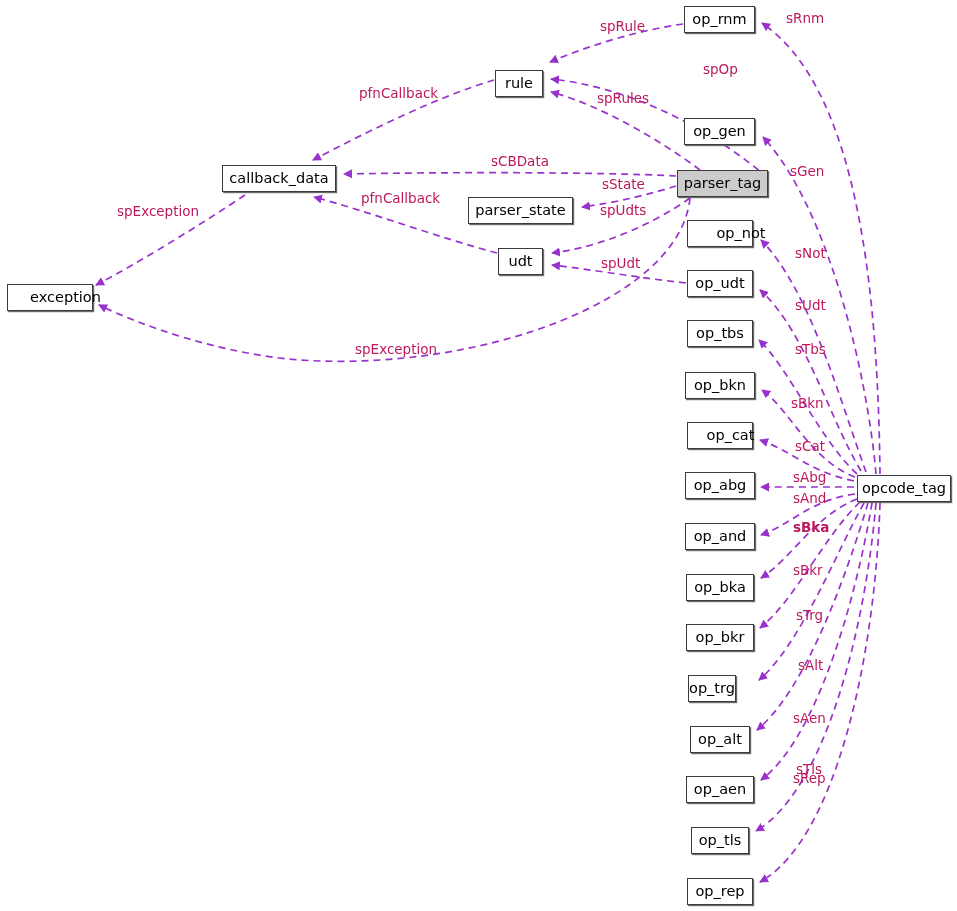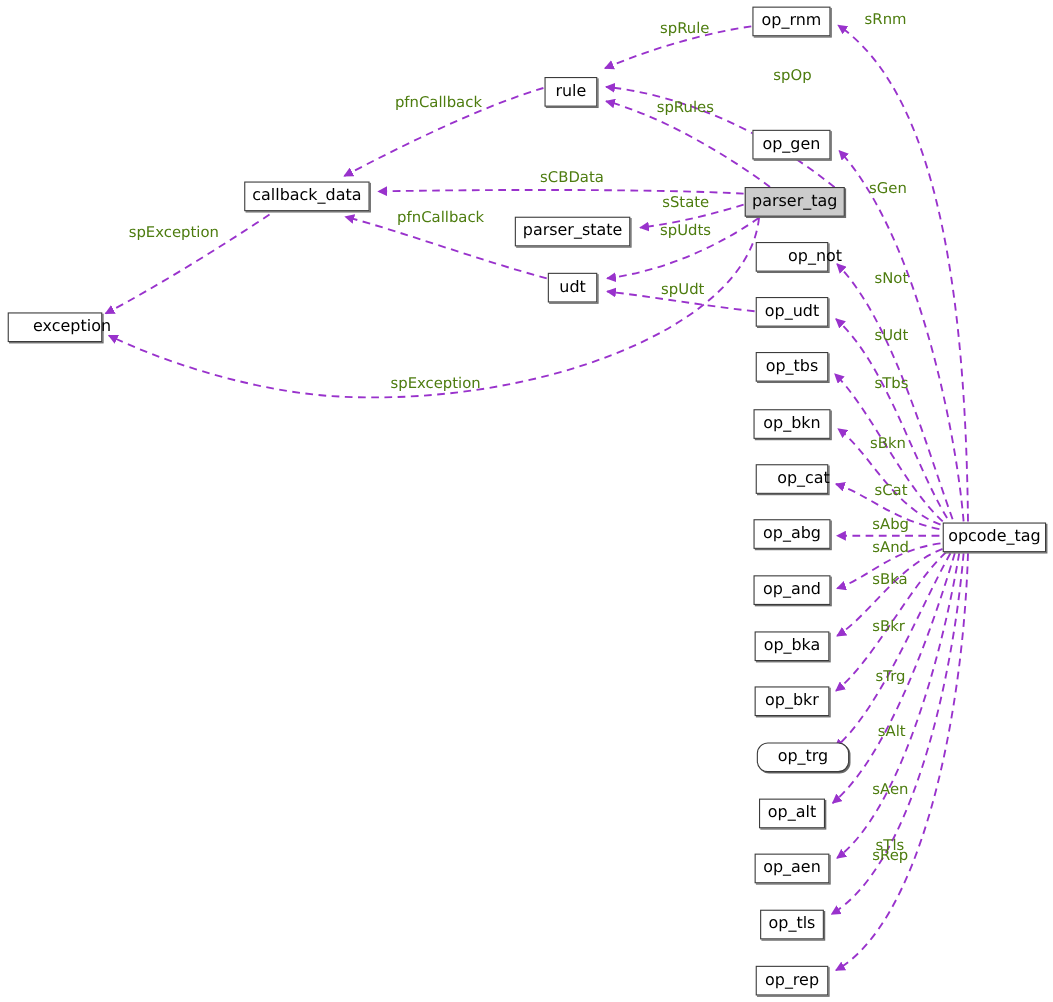--- a/index.html
+++ b/index.html
@@ -38,21 +38,21 @@
     justify-content: center;
     white-space: nowrap;
     box-shadow: 1.2px 1.2px 0 0 #6b6b6b;
   }
   .node.highlight {
     background: #cccccc;
   }
   .edge-label {
     position: absolute;
     font-size: 13.5px;
-    color: #4d7c0f;
+    color: #be185d;
     white-space: nowrap;
     line-height: 1;
     background: transparent;
   }
 </style>
 </head>
 <body>
 
 <div id="diagram">
 
@@ -150,21 +150,21 @@
   </div>
   <div class="node" style="left:685px;top:523px;width:70px;height:27px;">
     <span>op_and</span>
   </div>
   <div class="node" style="left:686px;top:574px;width:68px;height:27px;">
     <span>op_bka</span>
   </div>
   <div class="node" style="left:686px;top:624px;width:68px;height:27px;">
     <span>op_bkr</span>
   </div>
-  <div class="node" style="left:688px;top:675px;width:84px;height:27px;border-radius:10px;">
+  <div class="node" style="left:688px;top:675px;width:48px;height:27px;">
     <span>op_trg</span>
   </div>
   <div class="node" style="left:690px;top:726px;width:60px;height:27px;">
     <span>op_alt</span>
   </div>
   <div class="node" style="left:686px;top:776px;width:68px;height:27px;">
     <span>op_aen</span>
   </div>
   <div class="node" style="left:691px;top:827px;width:58px;height:27px;">
     <span>op_tls</span>
@@ -189,21 +189,21 @@
   <div class="edge-label" style="left:600px;top:204px;">spUdts</div>
   <div class="edge-label" style="left:795px;top:247px;">sNot</div>
   <div class="edge-label" style="left:601px;top:257px;">spUdt</div>
   <div class="edge-label" style="left:795px;top:299px;">sUdt</div>
   <div class="edge-label" style="left:795px;top:343px;">sTbs</div>
   <div class="edge-label" style="left:355px;top:343px;">spException</div>
   <div class="edge-label" style="left:791px;top:397px;">sBkn</div>
   <div class="edge-label" style="left:795px;top:440px;">sCat</div>
   <div class="edge-label" style="left:793px;top:471px;">sAbg</div>
   <div class="edge-label" style="left:793px;top:492px;">sAnd</div>
-  <div class="edge-label" style="left:793px;top:521px;">sBka</div>
+  <div class="edge-label" style="left:793px;top:521px;font-weight:bold;">sBka</div>
   <div class="edge-label" style="left:793px;top:564px;">sBkr</div>
   <div class="edge-label" style="left:796px;top:609px;">sTrg</div>
   <div class="edge-label" style="left:798px;top:659px;">sAlt</div>
   <div class="edge-label" style="left:793px;top:712px;">sAen</div>
   <div class="edge-label" style="left:796px;top:763px;">sTls</div>
   <div class="edge-label" style="left:793px;top:772px;">sRep</div>
 
 </div>
 
 </body></html>

